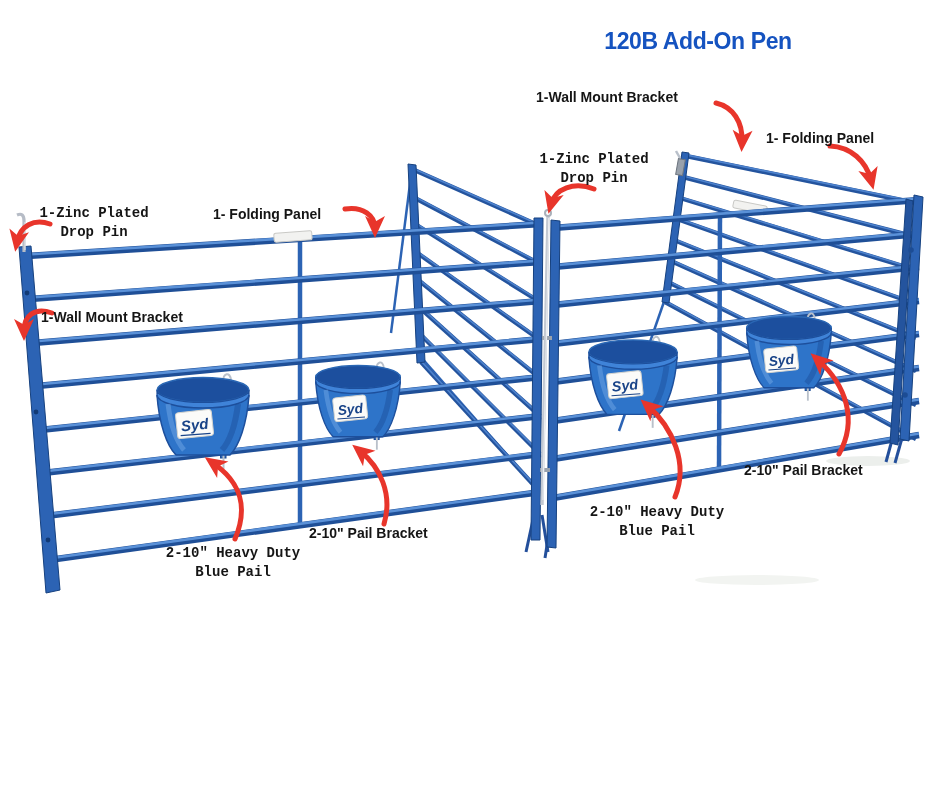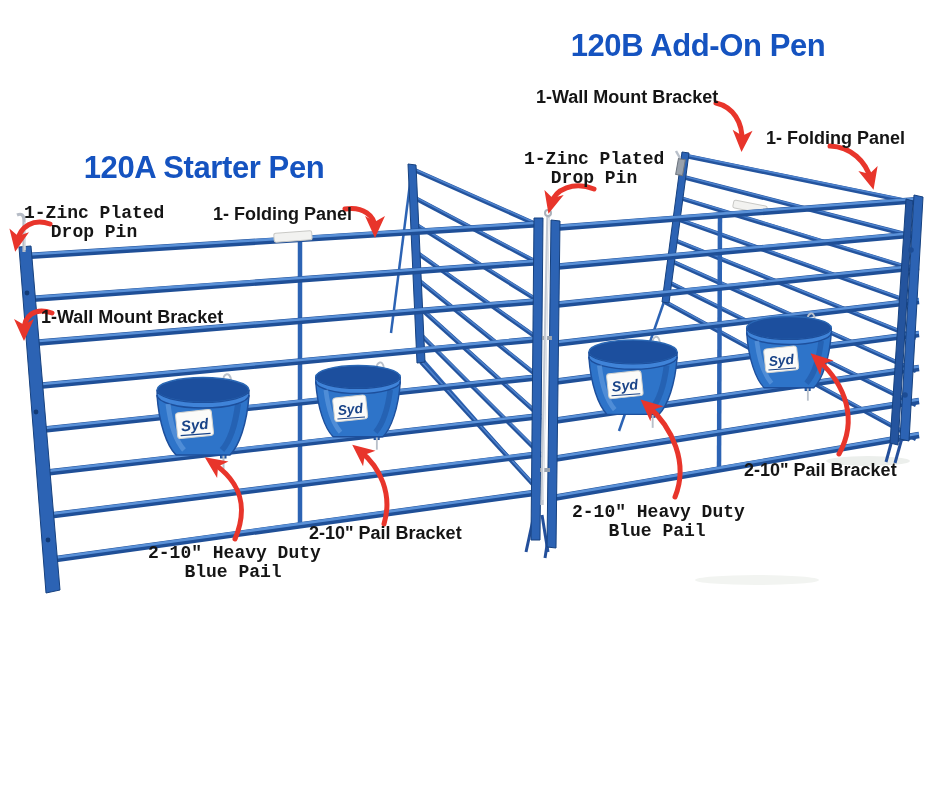--- a/index.html
+++ b/index.html
@@ -7,25 +7,25 @@
     --label_black:#151515;
     --arrow_red:#e8352b;
   }
   html,body{margin:0;padding:0;background:#ffffff;}
   .stage{
     position:relative;width:940px;height:788px;background:#ffffff;overflow:hidden;
     font-family:"Liberation Sans",sans-serif;
   }
   .stage svg{position:absolute;left:0;top:0;}
   .title{
-    position:absolute;color:var(--title_blue);font-weight:bold;font-size:31px;
+    position:absolute;color:var(--title_blue);font-weight:bold;font-size:23px;
     letter-spacing:-0.4px;text-align:center;white-space:nowrap;
   }
   .lbl{
-    position:absolute;color:var(--label_black);font-weight:bold;font-size:18px;
+    position:absolute;color:var(--label_black);font-weight:bold;font-size:14px;
     line-height:19px;white-space:nowrap;
   }
   .lbl.center{text-align:center;font-family:Liberation Mono, monospace;}
   .arrow{stroke:var(--arrow_red);stroke-width:5;fill:none;stroke-linecap:round;}
   .arrowfill{fill:var(--arrow_red);}
 </style>
 </head>
 <body>
 
 <div class="stage">
@@ -171,21 +171,20 @@
       <path class="arrow" marker-end="url(#ah)" d="M 384 524 C 393 494 380 467 360 451"></path>
       <path class="arrow" marker-end="url(#ah)" d="M 716 103 C 733 107 743 122 742 142"></path>
       <path class="arrow" marker-end="url(#ah)" d="M 830 146 C 851 147 866 161 871 180"></path>
       <path class="arrow" marker-end="url(#ah)" d="M 594 189 C 574 181 555 189 551 204"></path>
       <path class="arrow" marker-end="url(#ah)" d="M 675 497 C 689 463 672 427 648 406"></path>
       <path class="arrow" marker-end="url(#ah)" d="M 839 454 C 858 420 846 385 818 360"></path>
     </g>
   </svg>
 
   <div class="title" style="left:548px;top:28px;width:300px;">120B Add-On Pen</div>
-  <div class="title" style="left:59px;top:150px;width:290px;">120A Starter Pen</div>
 
   <div class="lbl" style="left:536px;top:88px;">1-Wall Mount Bracket</div>
   <div class="lbl" style="left:766px;top:129px;">1- Folding Panel</div>
   <div class="lbl center" style="left:524px;top:150px;width:140px;">
     <span>1-Zinc Plated</span><br>
     <span>Drop Pin</span>
   </div>
   <div class="lbl center" style="left:572px;top:503px;width:170px;">
     <span>2-10" Heavy Duty</span><br>
     <span>Blue Pail</span>

